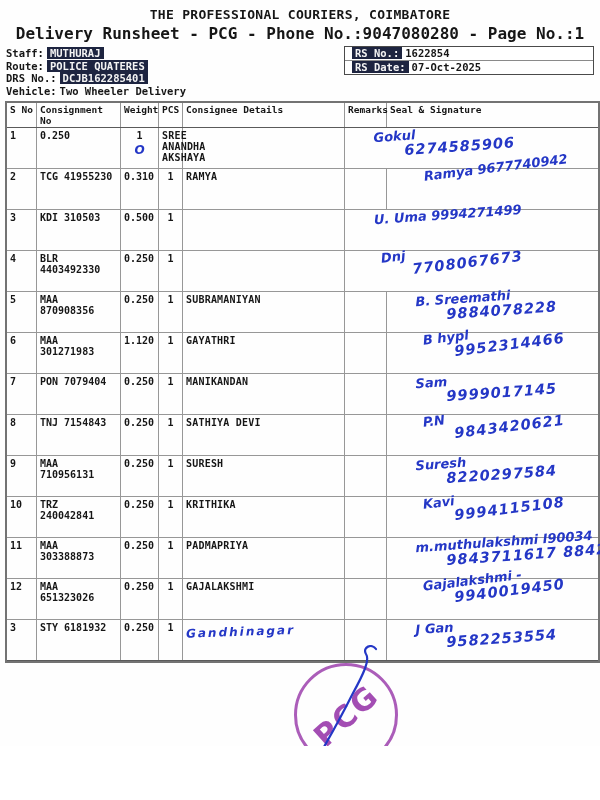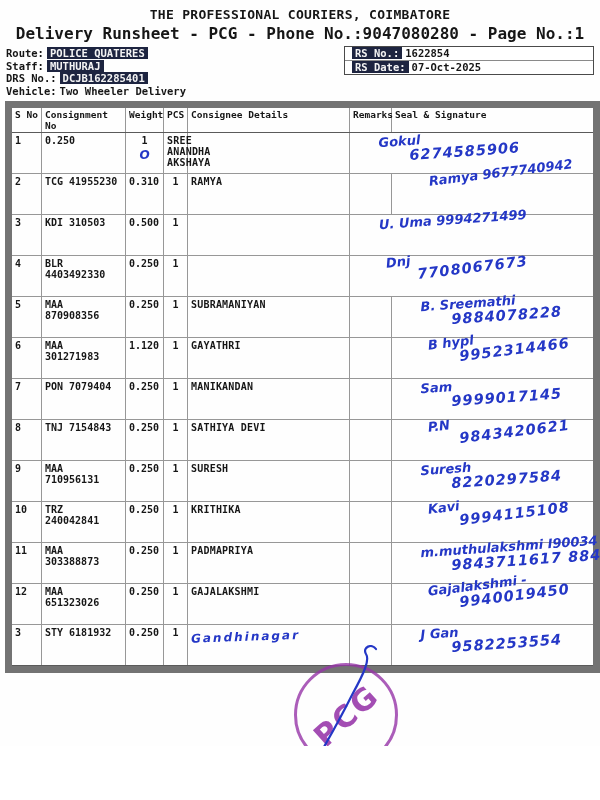--- a/index.html
+++ b/index.html
@@ -13,21 +13,21 @@
   
   .info { position:relative; margin:4px 6px 0 6px; font-size:10.5px; font-weight:bold; }
   .info-row { line-height:12.5px; white-space:nowrap; }
   .lbl { color:#161616; }
   .hl  { background:#1d2440; color:#f4f4f4; padding:0 3px; margin-left:3px; }
   .plain { margin-left:3px; }
   .rs-box { position:absolute; top:-1px; right:0; width:248px; border:1px solid #4a4a4a; background:#fff; }
   .rs-row { padding:0 4px; line-height:13px; white-space:nowrap; }
   .rs-row:first-child { border-bottom:1px solid #8a8a8a; }
   
-  .table { margin:4px 0 0 5px; border:7px solid #737373; }
+  .table { margin:4px 0 0 5px; border:2px solid #737373; }
   .trow { display:grid; grid-template-columns:30px 84px 38px 24px 162px 42px 1fr; border-bottom:1px solid #979797; }
   .trow:last-child { border-bottom:1px solid #5a5a5a; }
   .c { border-right:1px solid #979797; padding:2px 3px; font-size:10px; font-weight:bold; overflow:visible; }
   .c:last-child { border-right:none; }
   .thead .c { font-size:9.5px; padding:1px 3px; }
   .thead { border-bottom:1px solid #5a5a5a; }
   .body-row { min-height:40px; }
   .pcs { text-align:center; }
   .pcs-note { display:block; font-family:"DejaVu Sans", sans-serif; font-style:italic; font-size:12px; margin-top:2px; }
   .consignee { letter-spacing:.2px; }
@@ -52,24 +52,24 @@
 </head>
 <body>
 
 <div class="page">
 
   <div class="title">THE PROFESSIONAL COURIERS, COIMBATORE</div>
   <div class="subtitle">Delivery Runsheet - PCG - Phone No.:9047080280 - Page No.:1</div>
 
   <div class="info">
     <div class="info-row">
+      <span class="lbl">Staff:</span><span class="hl">MUTHURAJ</span>
+    </div>
+    <div class="info-row">
       <span class="lbl">Route:</span><span class="hl">POLICE QUATERES</span>
-    </div>
-    <div class="info-row">
-      <span class="lbl">Staff:</span><span class="hl">MUTHURAJ</span>
     </div>
     <div class="info-row">
       <span class="lbl">DRS No.:</span><span class="hl">DCJB162285401</span>
     </div>
     <div class="info-row">
       <span class="lbl">Vehicle:</span><span class="plain">Two Wheeler Delivery</span>
     </div>
     <div class="rs-box">
       <div class="rs-row">
         <span class="hl">RS No.:</span><span class="plain">1622854</span>

